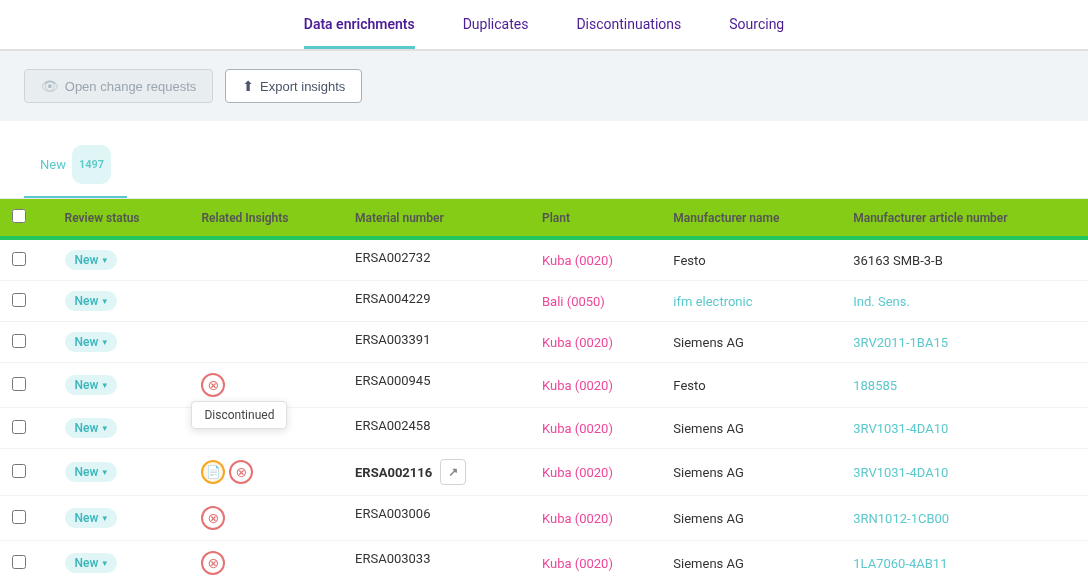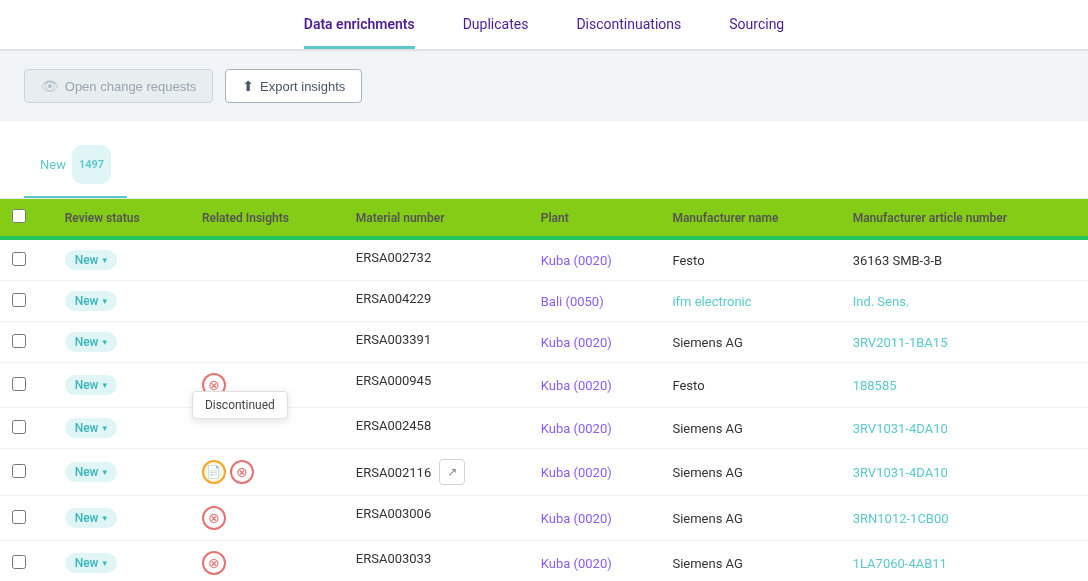--- a/index.html
+++ b/index.html
@@ -186,21 +186,21 @@
     .icon-circle.document {
       background: #fff5e0;
       border: 2px solid #f5a623;
       color: #f5a623;
       font-size: 12px;
     }
 
     
     .tooltip-box {
       position: absolute;
-      top: 18px;
+      top: 28px;
       left: -10px;
       background: #fff;
       border: 1px solid #e0e0e0;
       border-radius: 4px;
       padding: 6px 12px;
       font-size: 12px;
       color: #444;
       box-shadow: 0 2px 8px rgba(0,0,0,0.12);
       z-index: 100;
       white-space: nowrap;
@@ -217,21 +217,21 @@
       border-radius: 4px;
       color: #888;
       cursor: pointer;
       font-size: 12px;
       background: #fff;
       margin-left: 4px;
     }
 
     
     .link-text {
-      color: #8b5cf6;
+      color: #ec4899;
       cursor: pointer;
     }
     .link-text.blue {
       color: #5bc8cc;
     }
 
     
     .eye-icon { color: #b0bec5; font-size: 14px; }
 
     
@@ -353,21 +353,21 @@
           </tr>
           <tr>
             <td><input type="checkbox" style=""></td>
             <td><span class="status-badge">New <span class="chevron">▾</span></span></td>
             <td>
               <div class="insight-icons" style="position: relative;">
                 <div class="icon-circle document">📄</div>
                 <div class="icon-circle discontinued">⊗</div>
               </div>
             </td>
-            <td style="display: flex; align-items: center; gap: 4px;">
+            <td style="display: flex; align-items: center; gap: 4px; font-weight: bold;">
               <span>ERSA002116</span>
               <span class="ext-link-btn">↗</span>
             </td>
             <td><span class="link-text">Kuba (0020)</span></td>
             <td><span>Siemens AG</span></td>
             <td><span class="link-text blue">3RV1031-4DA10</span></td>
           </tr>
           <tr>
             <td><input type="checkbox" style=""></td>
             <td><span class="status-badge">New <span class="chevron">▾</span></span></td>

